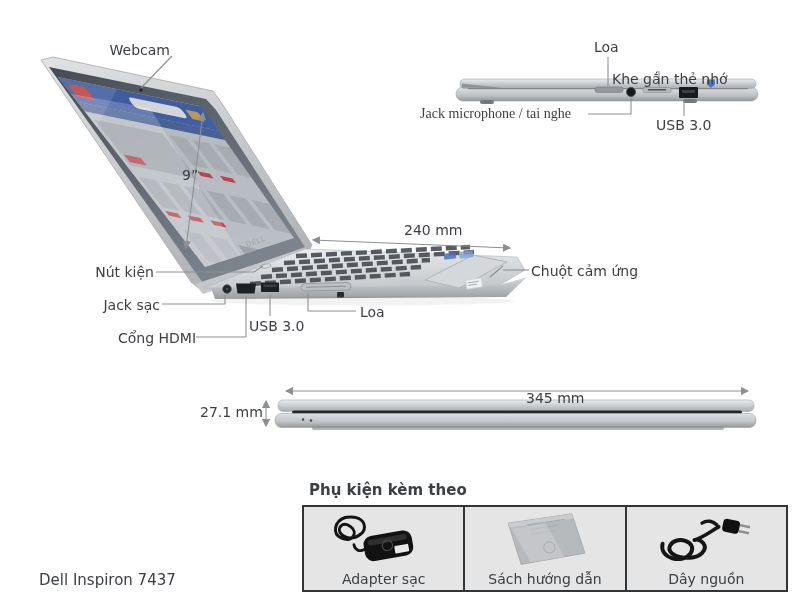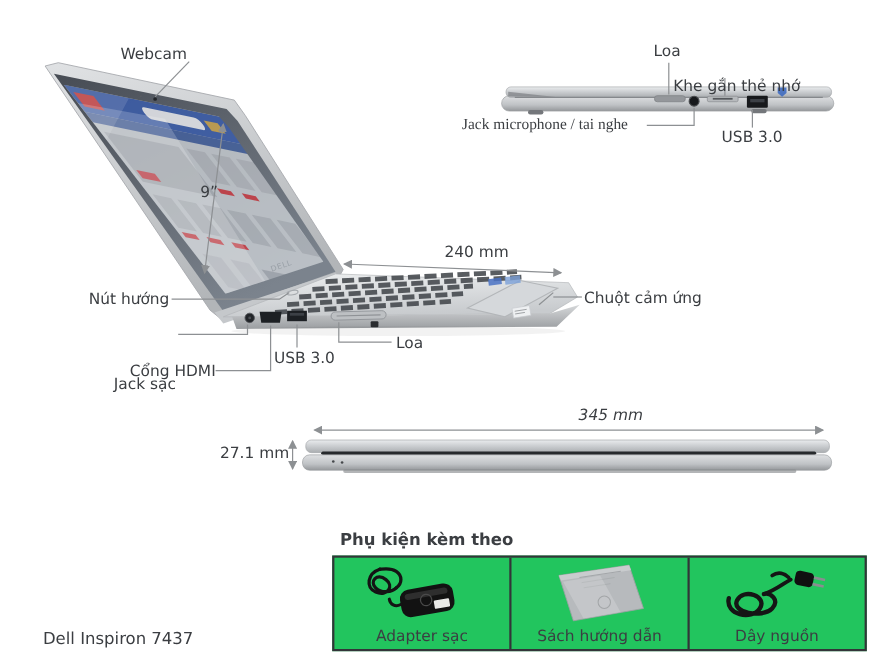--- a/index.html
+++ b/index.html
@@ -6,21 +6,21 @@
   body{
     width:800px;height:600px;position:relative;background:#ffffff;overflow:hidden;
     font-family:"DejaVu Sans","Liberation Sans",sans-serif;color:#3b3e42;
   }
   #art{position:absolute;left:0;top:0;z-index:1;}
   .lbl{position:absolute;font-size:14px;line-height:1.15;white-space:nowrap;z-index:2;}
   .r{text-align:right;}
   .bold{font-weight:bold;}
   #acc-table{
     position:absolute;left:302px;top:505px;width:486px;height:87px;
-    border:2px solid #323538;display:flex;box-sizing:border-box;background:#22c55e;z-index:2;
+    border:2px solid #323538;display:flex;box-sizing:border-box;background:#e5e5e5;z-index:2;
   }
   .acc-cell{flex:1 1 0;min-width:0;display:flex;flex-direction:column;align-items:center;justify-content:flex-end;padding:2px 2px 2px;}
   .acc-cell + .acc-cell{border-left:2px solid #323538;}
   .acc-img{width:100%;height:60px;display:block;flex:0 0 auto;}
   .acc-cap{font-size:14px;color:#3b3e42;padding:1px 0 1px;}
   #product-name{position:absolute;left:39px;top:571px;font-size:15px;z-index:2;}
   #acc-heading{position:absolute;left:298px;top:481px;font-size:15px;z-index:2;margin-left:11px;}
 </style>
 </head>
 <body>
@@ -196,27 +196,27 @@
   </g>
 </svg>
 
 <div class="lbl r" style="left:80px;top:42px;width:90px;">Webcam</div>
 <div class="lbl" style="left:182px;top:167px;">9”</div>
 <div class="lbl" style="left:594px;top:39px;">Loa</div>
 <div class="lbl" style="left:612px;top:55px;margin-top:16px;">Khe gắn thẻ nhớ</div>
 <div class="lbl" style="left:420px;top:106px;font-family:Liberation Serif, serif;">Jack microphone / tai nghe</div>
 <div class="lbl" style="left:656px;top:117px;">USB 3.0</div>
 <div class="lbl" style="left:404px;top:222px;">240 mm</div>
-<div class="lbl r" style="left:80px;top:264px;width:74px;">Nút hướng</div>
-<div class="lbl r" style="left:96px;top:297px;width:64px;margin-top:45px;">Jack sạc</div>
+<div class="lbl r" style="left:80px;top:264px;width:74px;">Nút kiện</div>
+<div class="lbl r" style="left:96px;top:297px;width:64px;">Jack sạc</div>
 <div class="lbl" style="left:249px;top:318px;">USB 3.0</div>
 <div class="lbl r" style="left:118px;top:330px;width:76px;">Cổng HDMI</div>
 <div class="lbl" style="left:360px;top:304px;">Loa</div>
 <div class="lbl" style="left:531px;top:263px;">Chuột cảm ứng</div>
-<div class="lbl" style="left:526px;top:370px;font-style:italic;">345 mm</div>
+<div class="lbl" style="left:526px;top:390px;">345 mm</div>
 <div class="lbl r" style="left:200px;top:404px;width:58px;">27.1 mm</div>
 
 <div id="acc-heading" class="bold">Phụ kiện kèm theo</div>
 
 <div id="acc-table">
   <div class="acc-cell">
     <svg class="acc-img" viewBox="0 0 118 64">
       <path d="M18,8 C6,12 4,26 14,30 C26,35 32,24 24,18 C15,11 8,20 14,26 C20,32 30,30 34,26" stroke="#141414" stroke-width="3.2" fill="none" stroke-linecap="round"></path>
       <path d="M34,26 C40,22 40,14 34,10 C28,6 20,8 18,8" stroke="#141414" stroke-width="3.2" fill="none" stroke-linecap="round"></path>
       <g transform="rotate(-10 62 38)">

